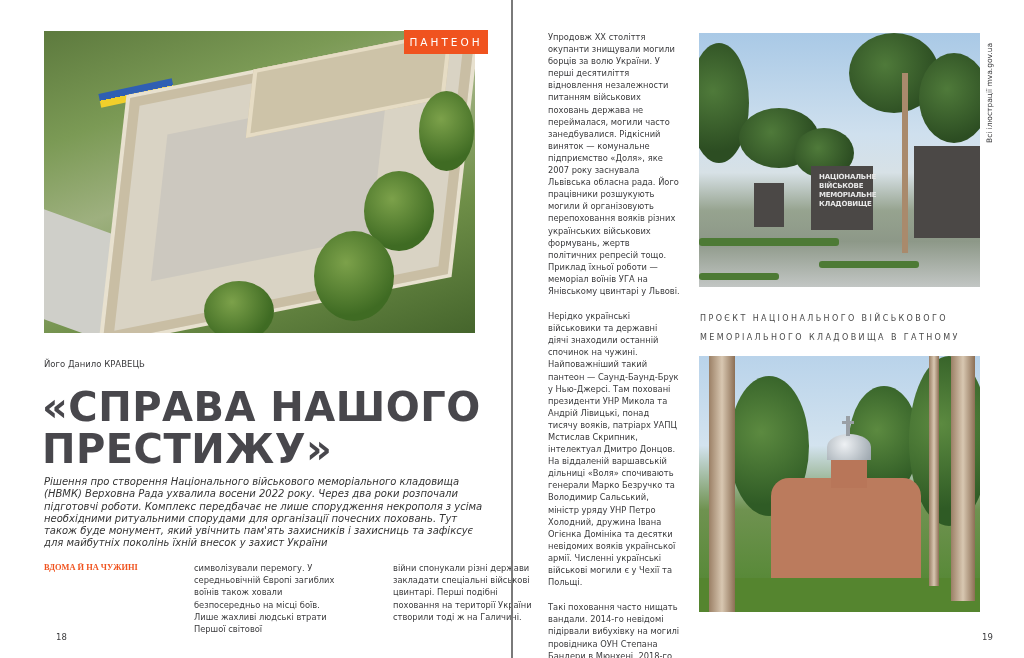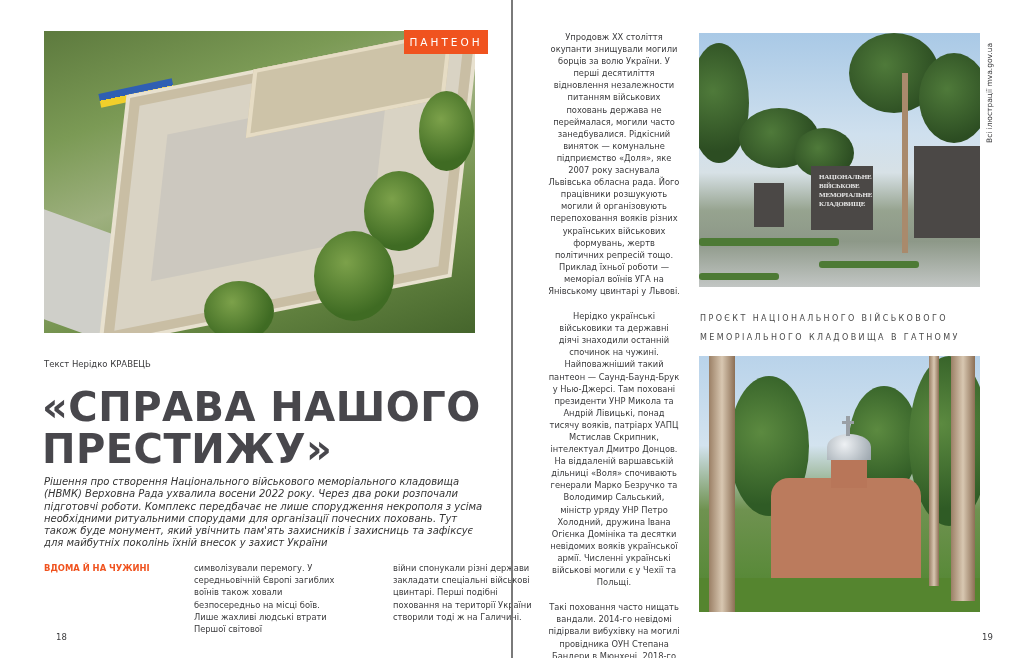--- a/index.html
+++ b/index.html
@@ -49,38 +49,37 @@
     font-family: "DejaVu Sans", sans-serif; font-weight: 700;
     font-size: 40px; line-height: 42px; color: #48474c; letter-spacing: 0.5px;
   }
 
   .lead {
     position: absolute; left: 44px; top: 476px; width: 440px;
     font-style: italic; font-size: 10px; line-height: 12.3px; color: #333;
   }
 
   .col { position: absolute; font-size: 8.3px; line-height: 12.2px; color: #3a3a3c; }
-  .section-title { color: #f0531f; font-size: 8.4px; font-weight: 600; margin-bottom: 19px; }
+  .section-title { color: #f0531f; font-size: 8.4px; font-weight: 600; margin-bottom: 19px; font-family: Liberation Serif, serif; }
   .col1 { left: 44px; top: 562px; width: 140px; }
   .col2 { left: 194px; top: 562px; width: 145px; }
   .col3 { left: 345px; top: 562px; width: 145px; margin-left: 48px; }
 
   .page-num { position: absolute; font-size: 8.5px; color: #3a3a3c; margin-left: 12px; }
   .pn-left { left: 44px; top: 632px; }
   .pn-right { left: 970px; top: 632px; }
 
   
   .rcol { position: absolute; left: 548px; width: 132px; font-size: 8.3px; line-height: 12.1px; color: #3a3a3c; }
-  .rcol p { margin-bottom: 13px; text-align: center; }
+  .rcol p { margin-bottom: 13px; }
   .rp1 { top: 31px; }
 
   .photo1 {
     position: absolute; left: 699px; top: 33px; width: 281px; height: 254px; overflow: hidden;
     background: linear-gradient(180deg, #a9c9e6 0%, #cfe0ee 40%, #d7e1e6 55%, #96a38f 70%, #8d9888 82%, #c2c6c4 100%);
-    font-family: Liberation Serif, serif;
   }
   .photo1 .wall { position: absolute; background: #4b4846; }
   .photo1 .pine { position: absolute; border-radius: 50%; background: radial-gradient(circle at 40% 40%, #4f7a3a, #2c4d22 75%); }
   .photo1 .trunk { position: absolute; background: #a98a6c; }
   .photo1 .grass { position: absolute; background: #4d7a35; border-radius: 3px; }
   .photo1 .sign { position: absolute; left: 120px; top: 140px; color: #e8e8e8; font-size: 7px; line-height: 9px; font-weight: 700; letter-spacing: -0.2px; }
 
   .caption {
     position: absolute; left: 700px; top: 309px; width: 290px;
     font-size: 8px; line-height: 19px; letter-spacing: 2.4px; color: #4a4a4a;
@@ -118,21 +117,21 @@
     <div class="block"></div>
     <div class="tree" style="left:320px;top:140px;width:70px;height:80px;"></div>
     <div class="tree" style="left:270px;top:200px;width:80px;height:90px;"></div>
     <div class="tree" style="left:160px;top:250px;width:70px;height:60px;"></div>
     <div class="tree" style="left:375px;top:60px;width:55px;height:80px;"></div>
   </div>
 
   <div class="tag-badge">ПАНТЕОН</div>
 
   <div class="byline">
-    <span>Текст Нерідко</span>
+    <span>Його Данило</span>
     <b>КРАВЕЦЬ</b>
   </div>
 
   <h1 class="headline">
     <div>«СПРАВА НАШОГО</div>
     <div>ПРЕСТИЖУ»</div>
   </h1>
 
   <p class="lead">Рішення про створення Національного військового меморіального кладовища (НВМК) Верховна Рада ухвалила восени 2022 року. Через два роки розпочали підготовчі роботи. Комплекс передбачає не лише спорудження некрополя з усіма необхідними ритуальними спорудами для організації почесних поховань. Тут також буде монумент, який увічнить пам'ять захисників і захисниць та зафіксує для майбутніх поколінь їхній внесок у захист України</p>
 

